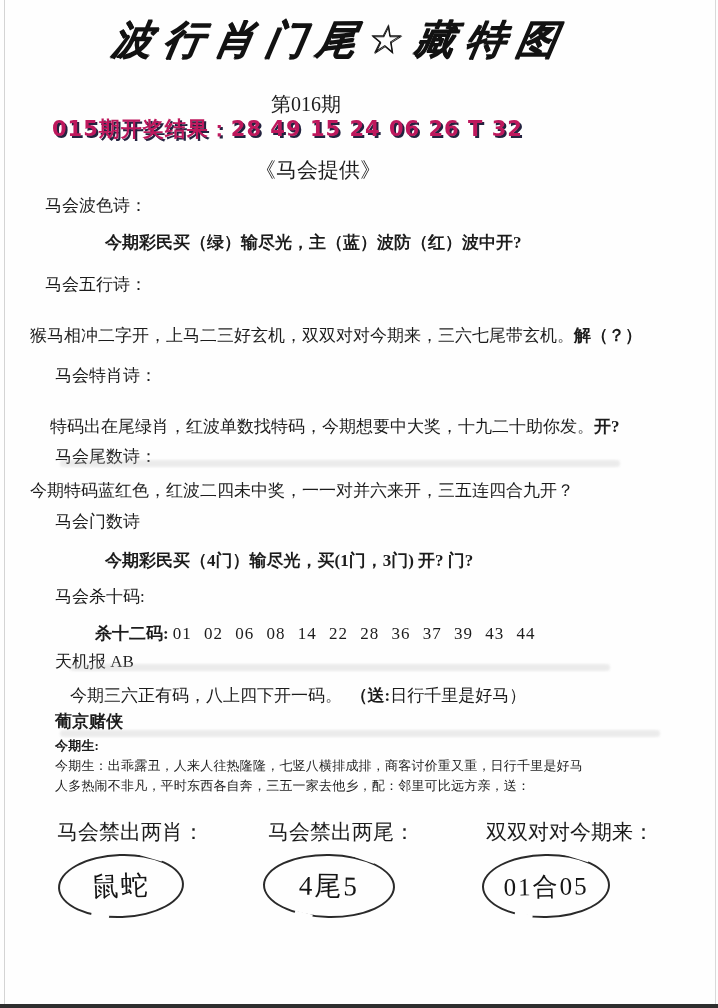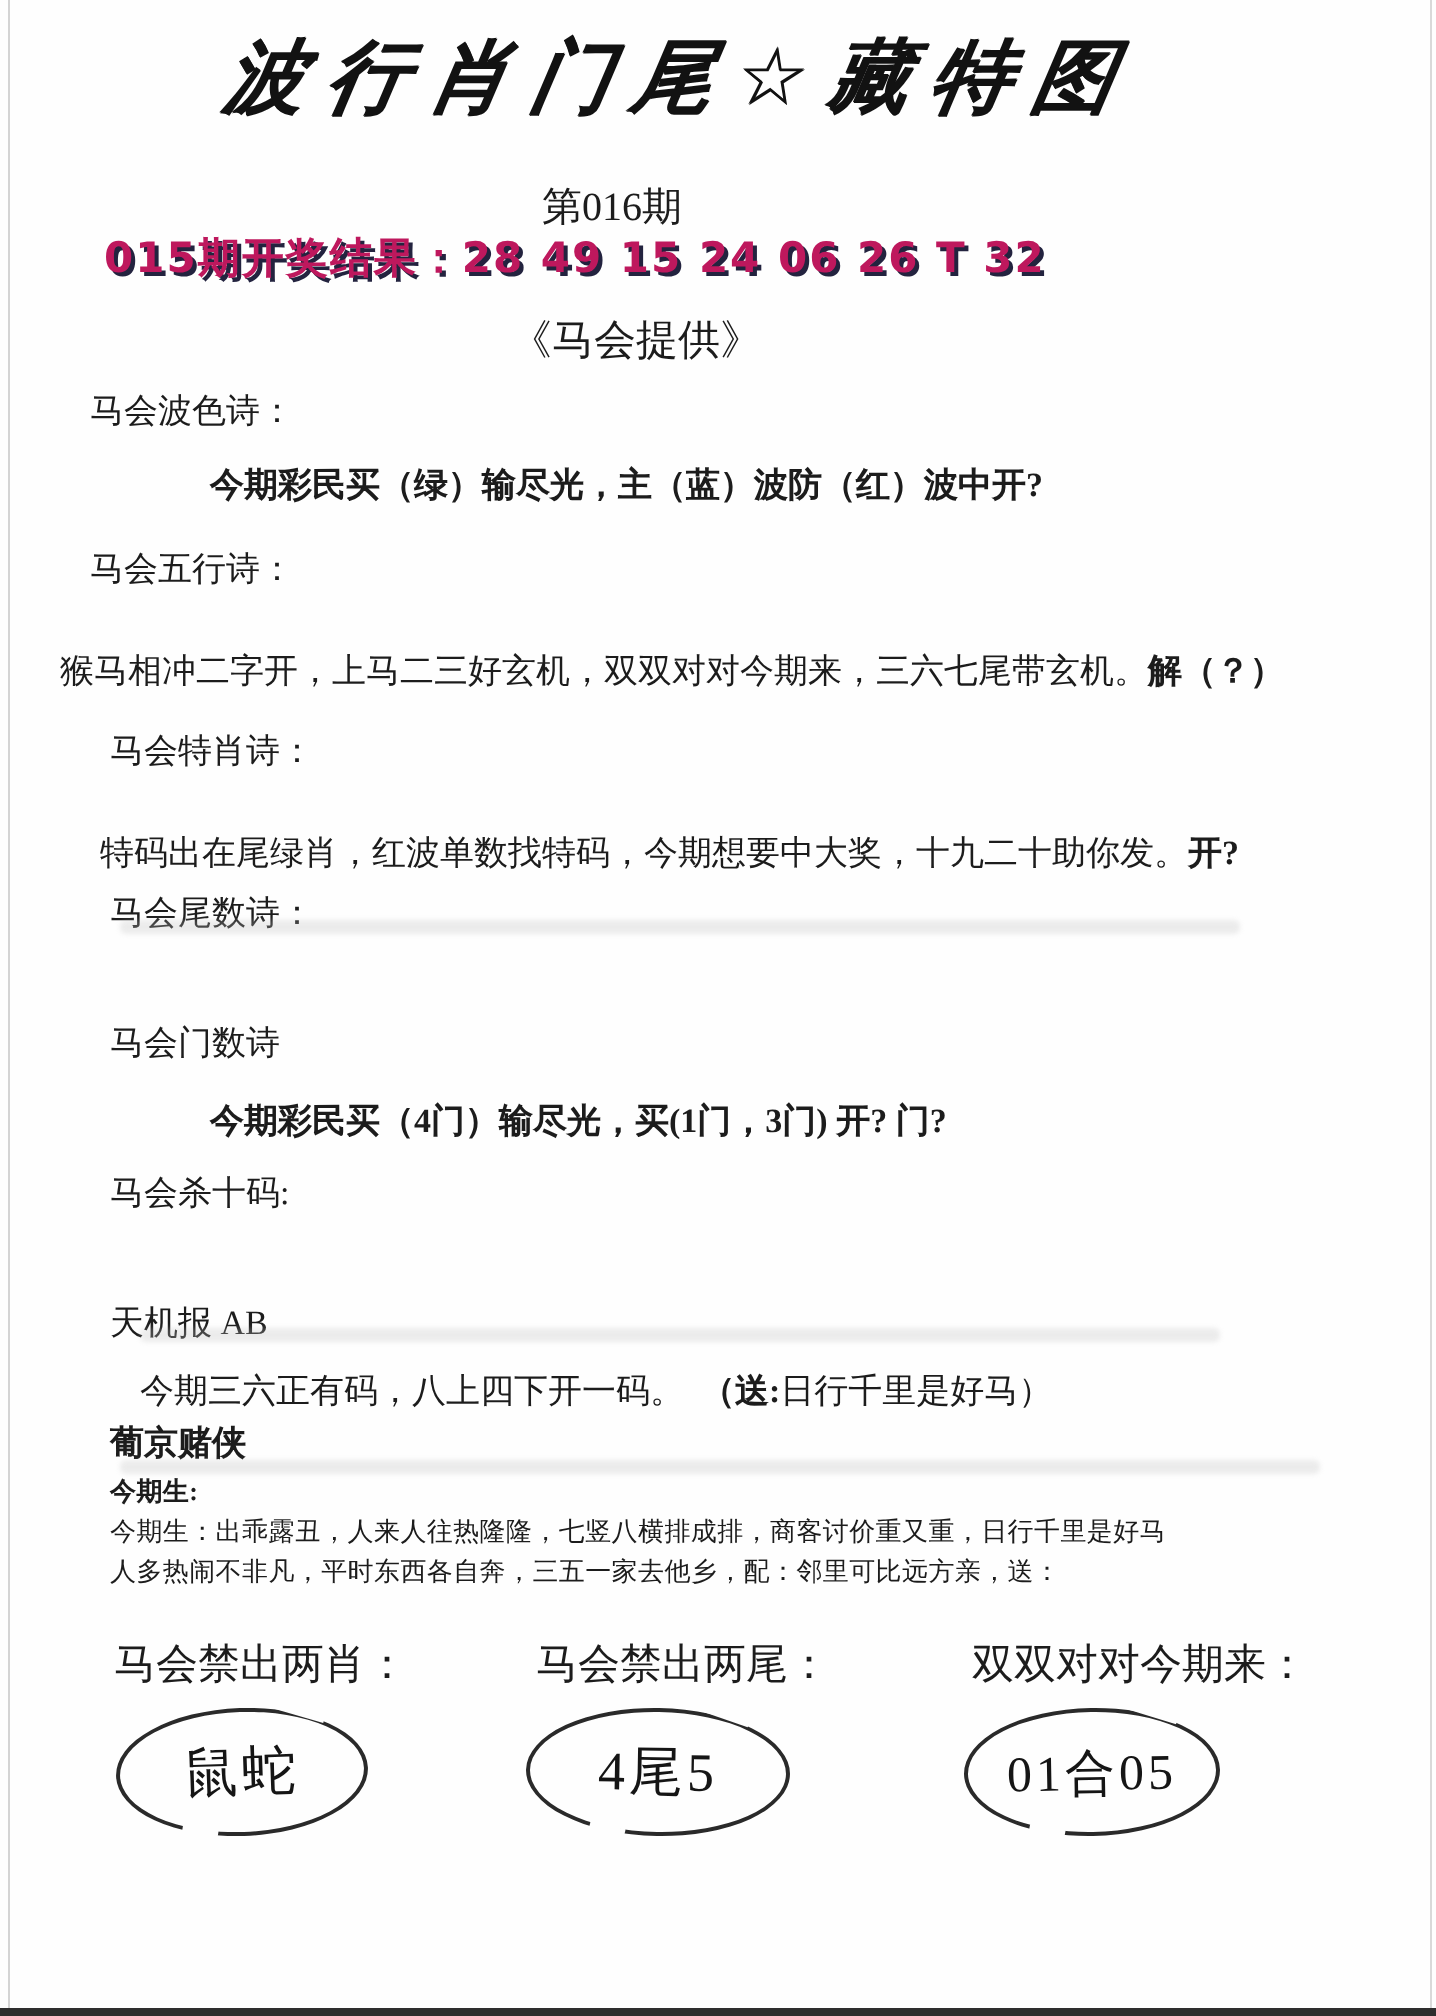--- a/index.html
+++ b/index.html
@@ -76,25 +76,27 @@
   <div class="abs poem-bold" style="left:105px;top:233px;">今期彩民买（绿）输尽光，主（蓝）波防（红）波中开?</div>
 
   <div class="abs label" style="left:45px;top:275px;">马会五行诗：</div>
   <div class="abs poem" style="left:30px;top:326px;"><span>猴马相冲二字开，上马二三好玄机，双双对对今期来，三六七尾带玄机。</span><span class="bold-tail">解（？）</span></div>
 
   <div class="abs label" style="left:55px;top:366px;">马会特肖诗：</div>
   <div class="abs poem" style="left:30px;top:417px;margin-left:20px;"><span>特码出在尾绿肖，红波单数找特码，今期想要中大奖，十九二十助你发。</span><span class="bold-tail">开?</span></div>
 
   <div class="abs label" style="left:55px;top:447px;">马会尾数诗：</div>
   <div class="ghost" style="left:60px;top:460px;width:560px;"></div>
+  <div class="abs poem" style="left:30px;top:481px;">今期特码蓝红色，红波二四未中奖，一一对并六来开，三五连四合九开？</div>
 
   <div class="abs label" style="left:55px;top:512px;">马会门数诗</div>
   <div class="abs poem-bold" style="left:105px;top:551px;">今期彩民买（4门）输尽光，买(1门，3门)  开? 门?</div>
 
   <div class="abs label" style="left:55px;top:587px;">马会杀十码:</div>
+  <div class="abs" style="left:95px;top:624px;"><span class="kill-label">杀十二码:</span>&nbsp;<span class="kill-numbers">01 02 06 08 14 22 28 36 37 39 43 44</span></div>
 
   <div class="abs label" style="left:55px;top:652px;">天机报 AB</div>
   <div class="ghost" style="left:70px;top:664px;width:540px;"></div>
   <div class="abs poem" style="left:70px;top:686px;"><span>今期三六正有码，八上四下开一码。</span>&nbsp;&nbsp;<span class="bold-tail">（送:</span><span>日行千里是好马）</span></div>
 
   <div class="abs label bold" style="left:55px;top:712px;">葡京赌侠</div>
   <div class="ghost" style="left:60px;top:730px;width:600px;"></div>
   <div class="abs para bold" style="left:55px;top:739px;">今期生:</div>
   <div class="abs para" style="left:55px;top:759px;">今期生：出乖露丑，人来人往热隆隆，七竖八横排成排，商客讨价重又重，日行千里是好马</div>
   <div class="abs para" style="left:55px;top:779px;">人多热闹不非凡，平时东西各自奔，三五一家去他乡，配：邻里可比远方亲，送：</div>

